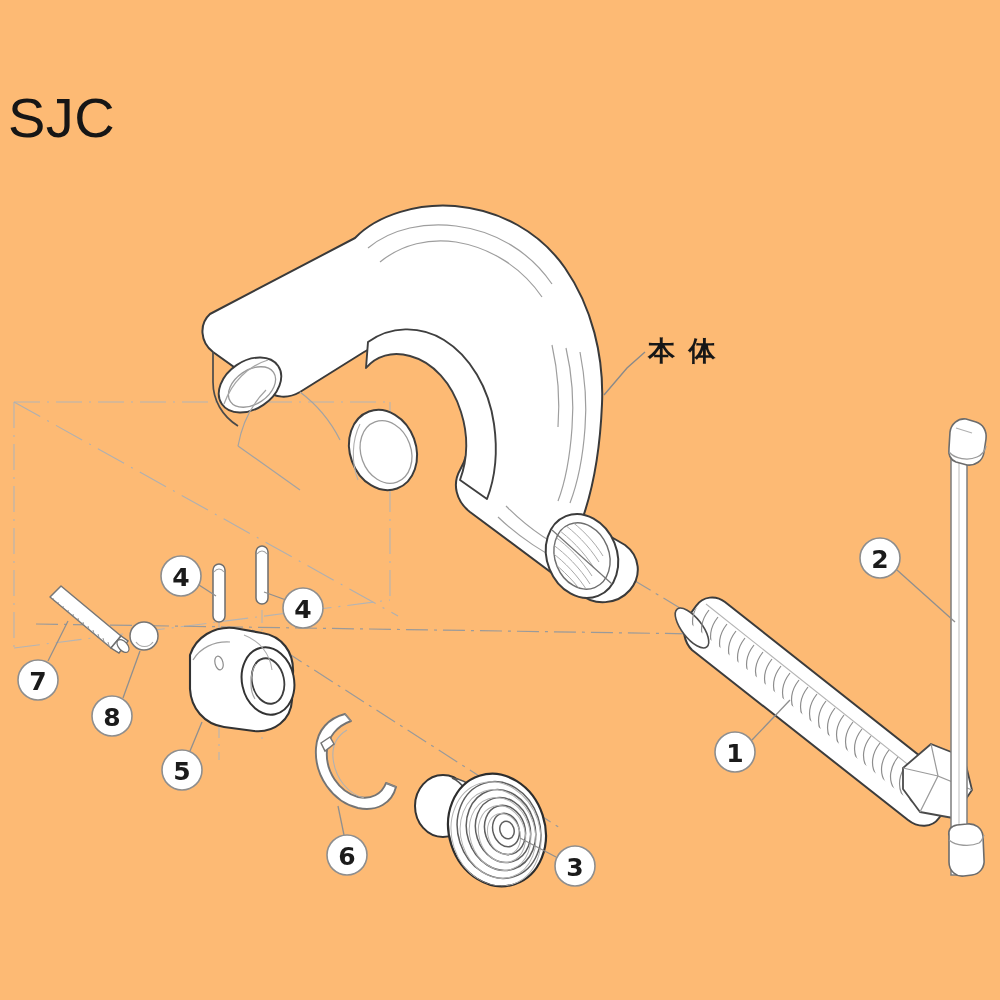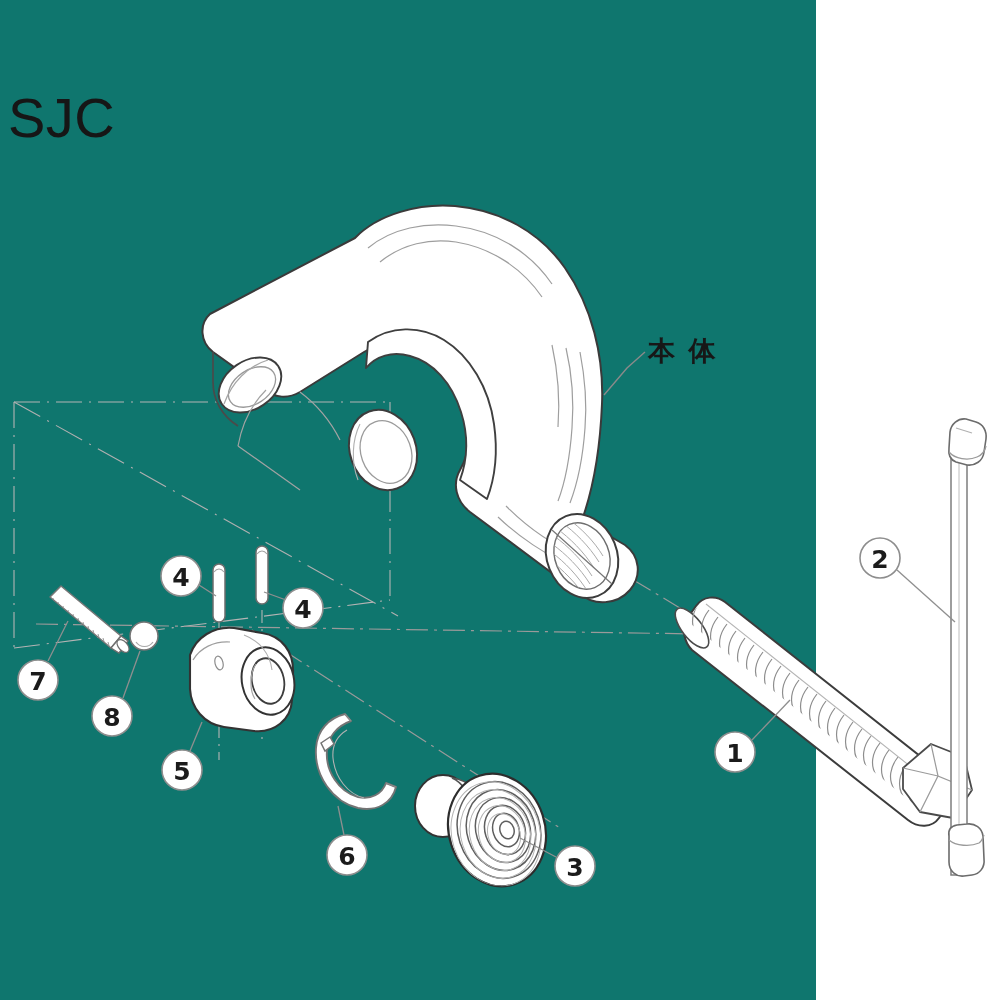--- a/index.html
+++ b/index.html
@@ -12,23 +12,23 @@
     height: 1000px;
     position: relative;
     overflow: hidden;
     font-family: "Liberation Sans", sans-serif;
     -webkit-font-smoothing: antialiased;
   }
   #sheet {
     position: absolute;
     left: 0;
     top: 0;
-    width: 816px;
+    width: 1000px;
     height: 1000px;
-    background: #0f766e;
+    background: #fdba74;
   }
   #title {
     position: absolute;
     left: 8px;
     top: 90px;
     font-size: 56px;
     font-weight: 400;
     letter-spacing: 0.5px;
     color: #161616;
     font-family: "Liberation Sans", sans-serif;

